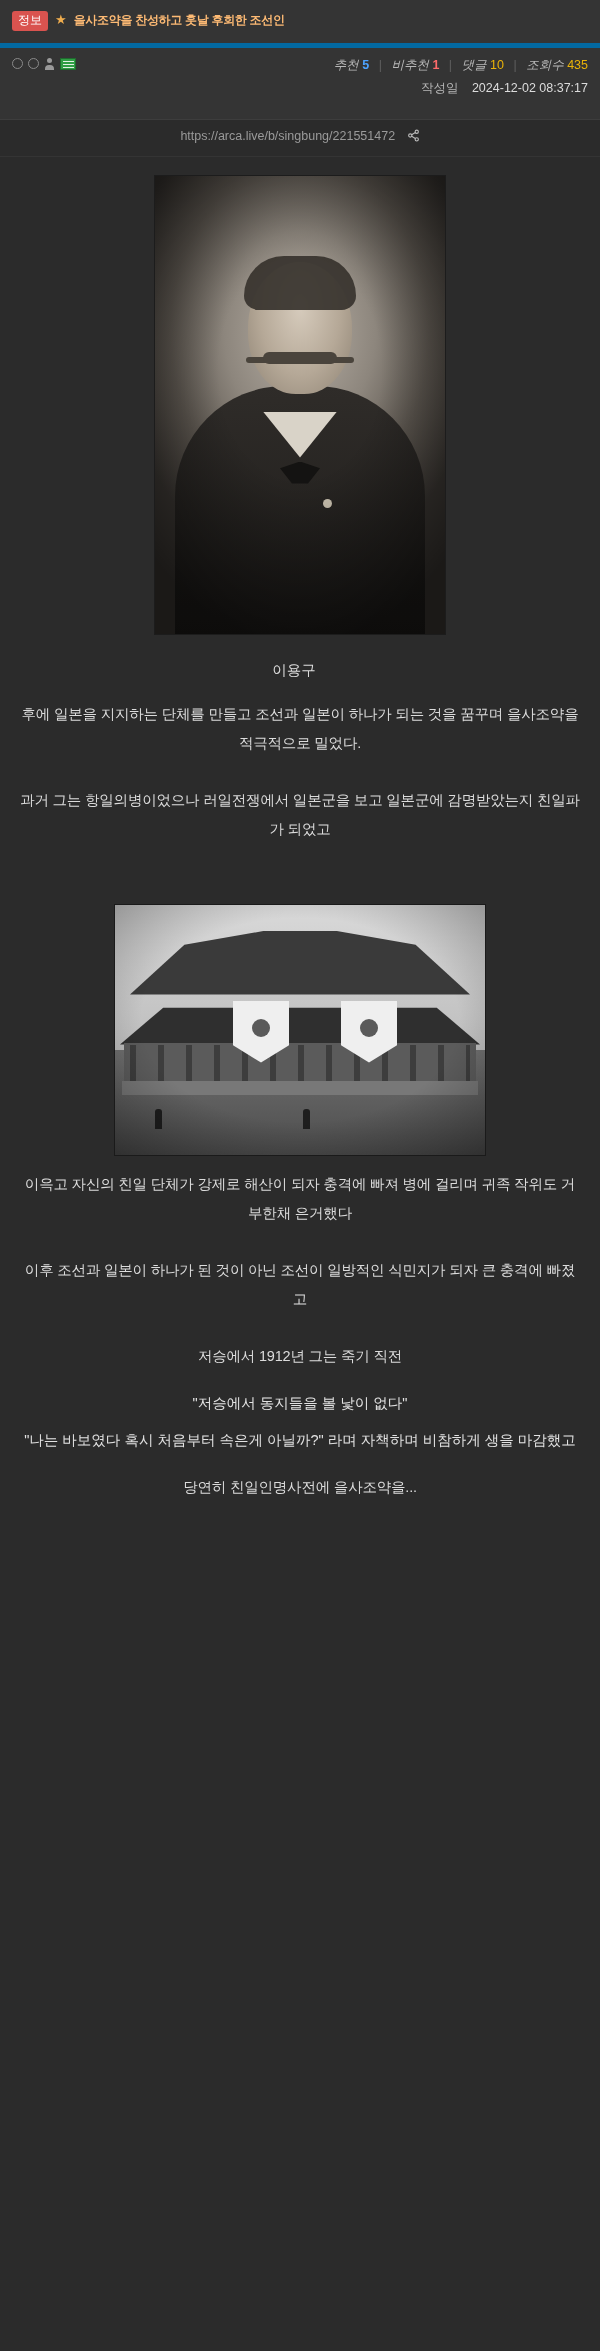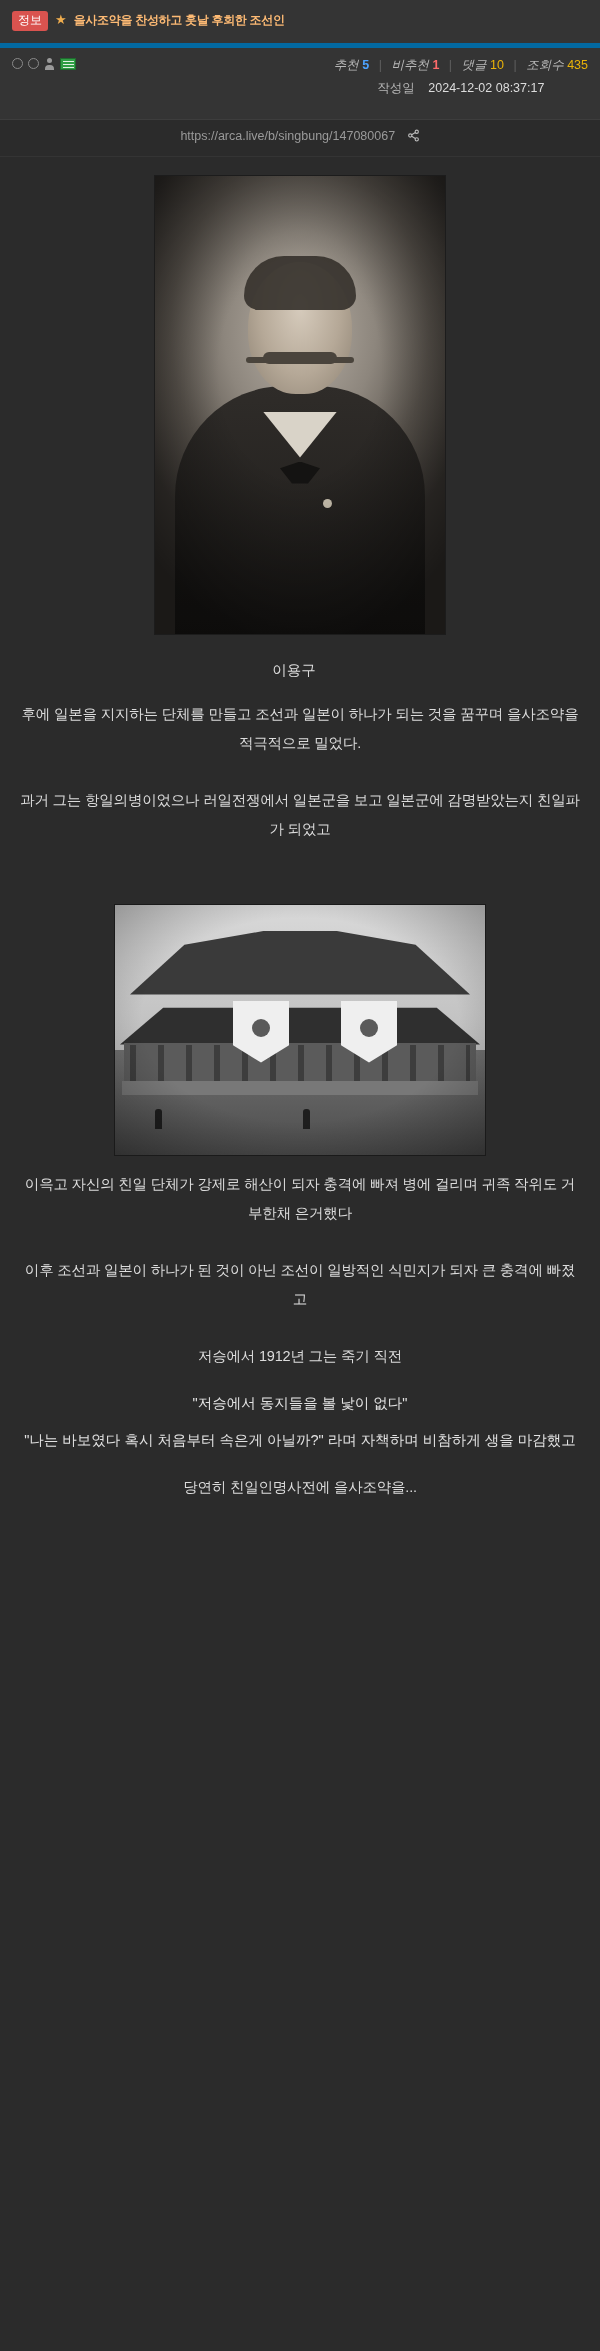--- a/index.html
+++ b/index.html
@@ -119,21 +119,20 @@
     white-space: nowrap;
   }
   .stats-line1 .sep { color: #5e5e5e; margin: 0 6px; }
   .num-up { color: #4da3ff; font-weight: bold; }
   .num-down { color: #ff6b6b; font-weight: bold; }
   .num-plain { color: #eab308; }
   .label { color: #b8b8b8; font-style: italic; }
 
   .date-row {
     white-space: nowrap;
-    text-align: center;
   }
   .date-row .dlabel {
     color: #b8b8b8;
     margin-right: 10px;
   }
   .date-row .dval {
     color: #dcdcdc;
   }
 
   
@@ -382,21 +381,21 @@
       <span class="num-plain">435</span>
     </div>
     <div class="date-row">
       <span class="dlabel">작성일</span>
       <span class="dval">2024-12-02 08:37:17</span>
     </div>
   </div>
 </div>
 
 <div class="urlbar">
-  <span>https://arca.live/b/singbung/147080067</span>
+  <span>https://arca.live/b/singbung/221551472</span>
   <span class="share-ico">
     <svg width="13" height="13" viewBox="0 0 24 24" fill="none" stroke="currentColor" stroke-width="2">
       <circle cx="18" cy="5" r="3"></circle>
       <circle cx="6" cy="12" r="3"></circle>
       <circle cx="18" cy="19" r="3"></circle>
       <line x1="8.6" y1="10.6" x2="15.4" y2="6.4"></line>
       <line x1="8.6" y1="13.4" x2="15.4" y2="17.6"></line>
     </svg>
   </span>
 </div>

